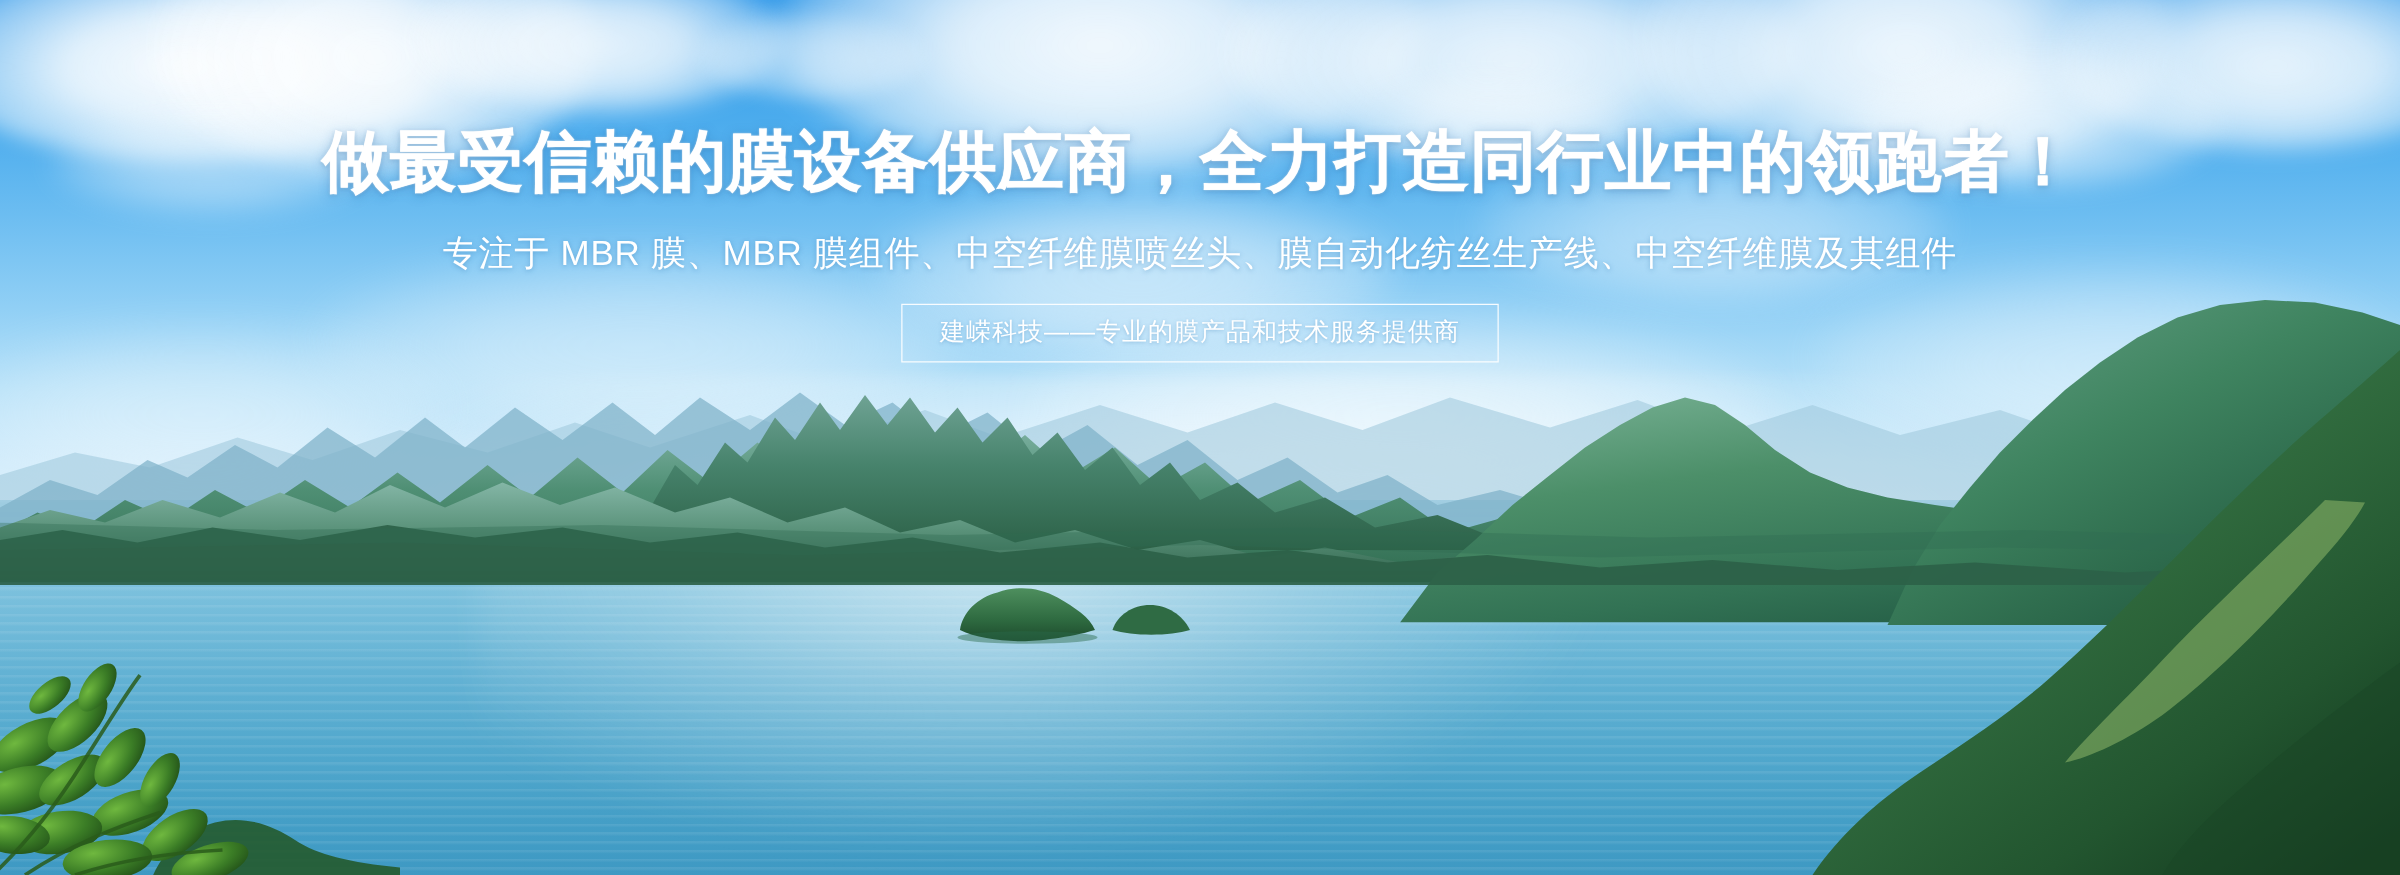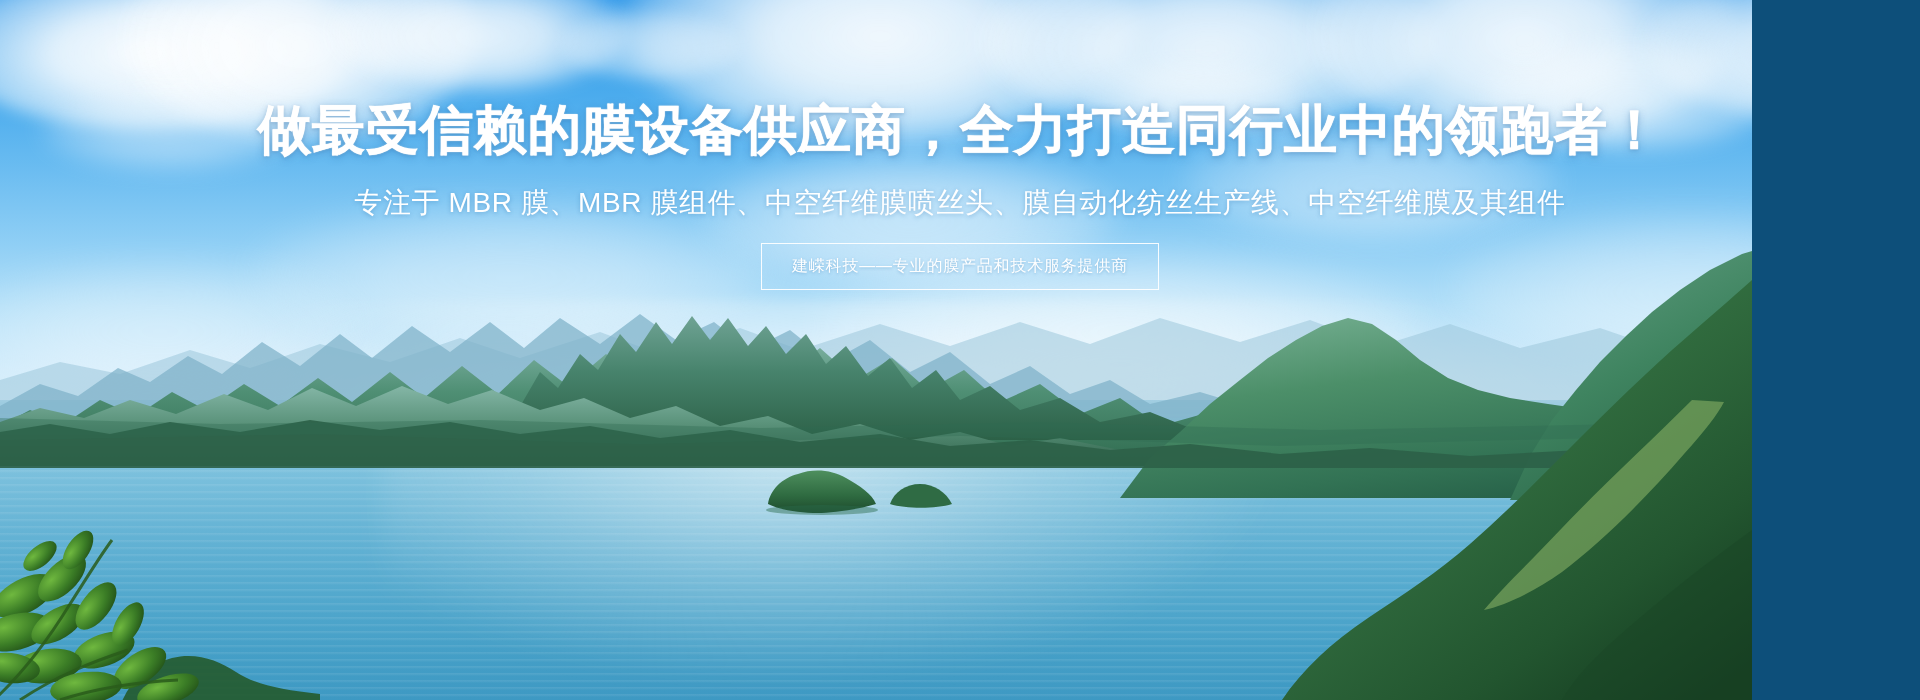--- a/index.html
+++ b/index.html
@@ -7,21 +7,21 @@
   html, body {
     width: 1920px;
     height: 700px;
     overflow: hidden;
     background: #0d4f7a;
     font-family: "Liberation Sans", "DejaVu Sans", sans-serif;
   }
 
   .banner {
     position: relative;
-    width: 1752px;
+    width: 1920px;
     height: 700px;
     overflow: hidden;
   }
   .sky-base {
     position: absolute;
     left: 0; top: 0; width: 1920px; height: 430px;
     background:
       linear-gradient(to bottom,
         #2b96e8 0%,
         #349ce9 6%,
@@ -161,21 +161,21 @@
     position: absolute;
     left: 0; right: 0;
     top: 243px;
     display: flex;
     justify-content: center;
   }
   .tagline {
     display: inline-block;
     border: 1px solid rgba(255,255,255,0.92);
     padding: 11px 30px 12px 30px;
-    font-size: 16px;
+    font-size: 20px;
     line-height: 22px;
     color: #ffffff;
     letter-spacing: 0.8px;
     white-space: nowrap;
     text-shadow: 0 1px 3px rgba(40,110,170,0.35);
     background: rgba(255,255,255,0.02);
   }
 
   
   .veg {

